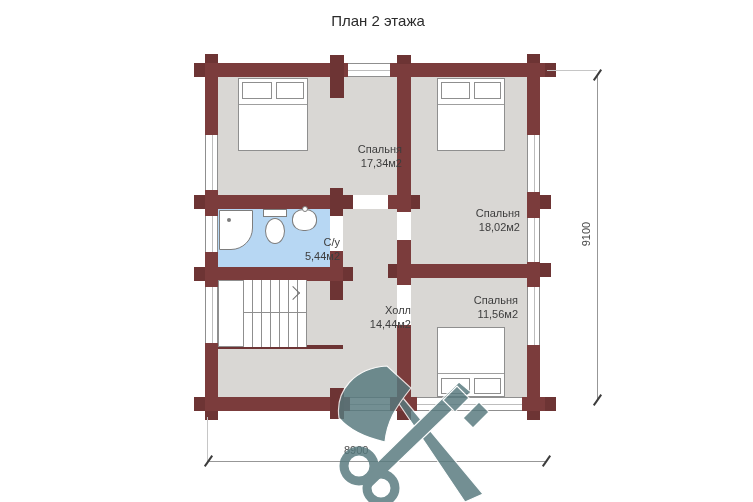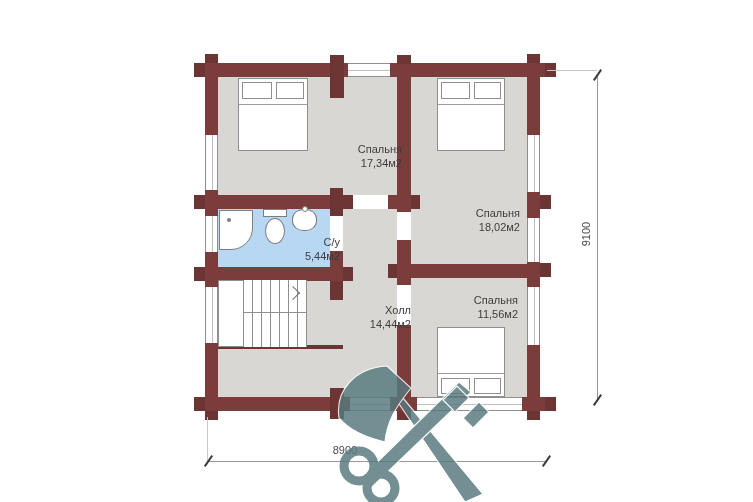--- a/index.html
+++ b/index.html
@@ -34,20 +34,21 @@
   .tick{position:absolute;width:13px;height:2px;background:#3c3c3c;transform:rotate(-55deg);}
   .dimlabel{position:absolute;font:11px "Liberation Sans",sans-serif;color:#4a4a4a;}
   #dim-right-label{transform:rotate(-90deg);transform-origin:center;}
   #logo{position:absolute;left:325px;top:326px;width:428px;height:176px;opacity:0.9;}
 </style>
 </head>
 <body>
 
 <div id="canvas">
 
+  <div id="title">План 2 этажа</div>
 
   <div>
 
     <div class="floor" style="left:211px;top:70px;width:323px;height:334px;"></div>
     <div class="bathfloor" style="left:218px;top:208px;width:112px;height:60px;"></div>
 
     <div class="wall" style="left:205px;top:63px;width:340px;height:14px;"></div>
     <div class="wall" style="left:205px;top:397px;width:340px;height:14px;"></div>
     <div class="wall" style="left:205px;top:63px;width:13px;height:348px;"></div>
     <div class="wall" style="left:527px;top:63px;width:13px;height:348px;"></div>
@@ -146,21 +147,21 @@
       <div>14,44м2</div>
     </div>
   </div>
 
   <div>
 
     <div class="extline" style="left:207px;top:417px;width:1px;height:45px;"></div>
     <div class="dimline" style="left:208px;top:461px;width:338px;height:1px;"></div>
     <div class="tick" style="left:202px;top:460px;"></div>
     <div class="tick" style="left:540px;top:460px;"></div>
-    <div class="dimlabel" style="left:315px;top:444px;width:60px;text-align:center;">8900</div>
+    <div class="dimlabel" style="left:344px;top:444px;width:60px;text-align:left;">8900</div>
 
     <div class="extline" style="left:547px;top:70px;width:50px;height:1px;"></div>
     <div class="dimline" style="left:597px;top:75px;width:1px;height:325px;"></div>
     <div class="tick" style="left:591px;top:74px;"></div>
     <div class="tick" style="left:591px;top:399px;"></div>
     <div class="dimlabel" id="dim-right-label" style="left:564px;top:228px;width:44px;text-align:center;">9100</div>
   </div>
 
   <div id="logo">
     <svg width="205" height="176" viewBox="0 0 205 176" style="position:absolute;left:0;top:0;" xmlns="http://www.w3.org/2000/svg">

